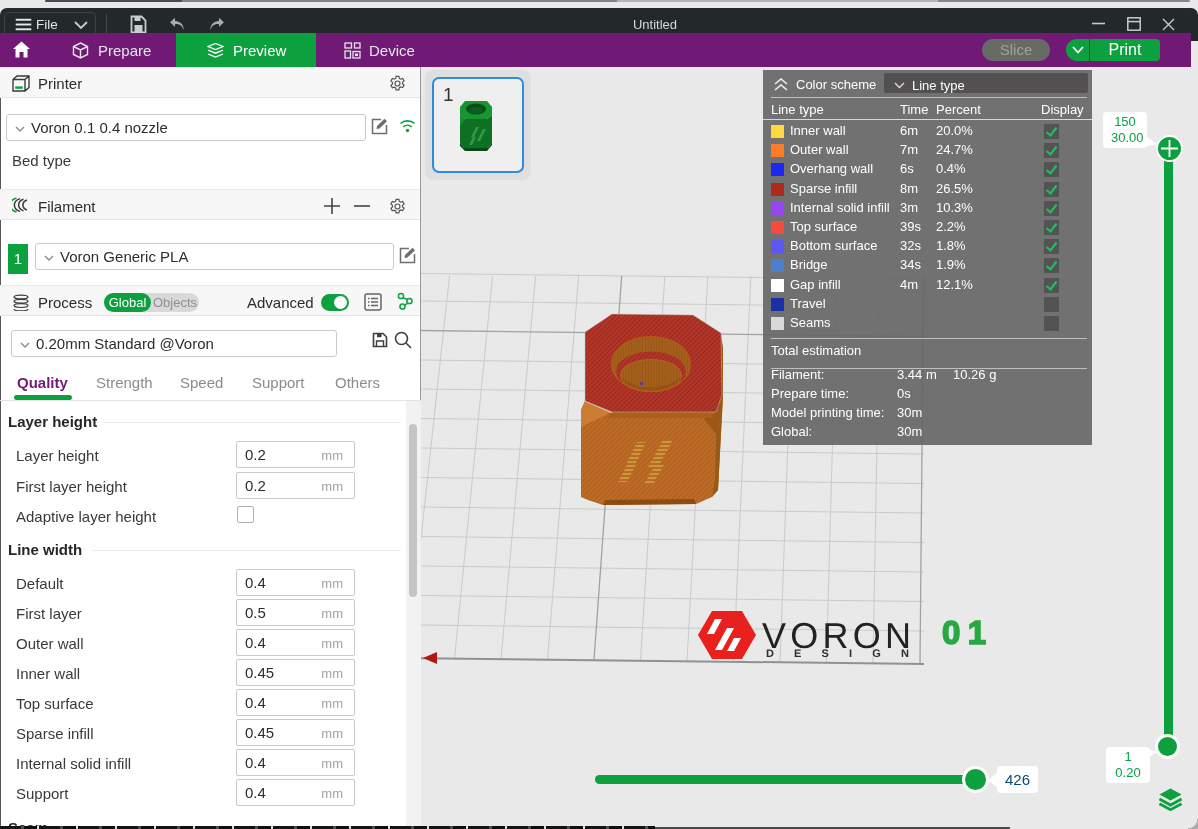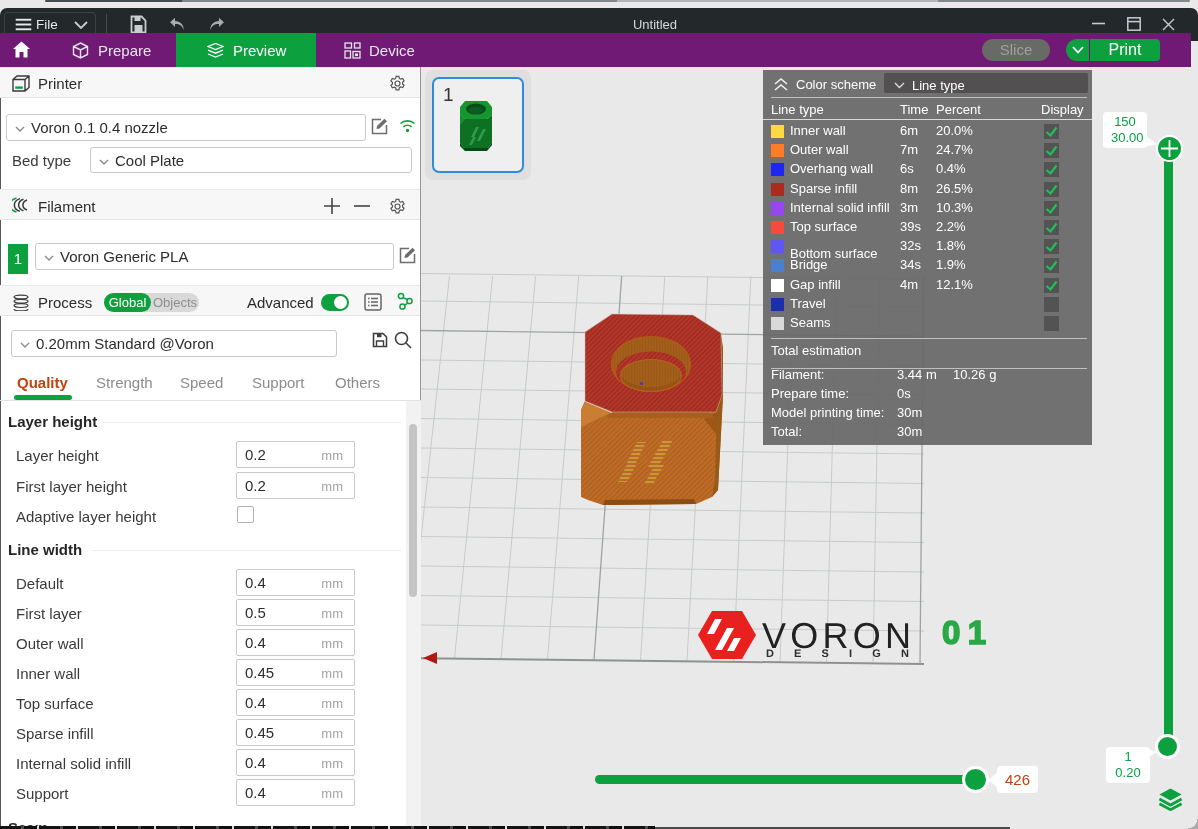--- a/index.html
+++ b/index.html
@@ -72,21 +72,21 @@
 .legsq { position:absolute; width:13px; height:13px; }
 .legchk { position:absolute; left:1044px; width:15px; height:15px; background:#535353; }
 .legline { position:absolute; left:771px; width:316px; height:1px; background:#bfbfbf; }
 
 
 #hslider { position:absolute; left:595px; top:775px; width:390px; height:9px;
   background:#0da03f; border-radius:5px; }
 #hhandle { position:absolute; left:962px; top:766px; width:27px; height:27px;
   border-radius:50%; background:#0da03f; border:3px solid #fff; }
 #hlabel { position:absolute; left:997px; top:766px; width:41px; height:27px; background:#fff;
-  border-radius:4px; color:#c2410c; font-size:15px; text-align:center; line-height:27px; }
+  border-radius:4px; color:#0c4a6e; font-size:15px; text-align:center; line-height:27px; }
 #vtrack { position:absolute; left:1164px; top:148px; width:9px; height:600px; background:#0da03f; }
 #vtop { position:absolute; left:1156px; top:135px; width:27px; height:27px; border-radius:50%;
   background:#0da03f; border:2px solid #fff; }
 #vbot { position:absolute; left:1155px; top:734px; width:25px; height:25px; border-radius:50%;
   background:#0da03f; border:3px solid #fff; }
 .vlab { position:absolute; width:44px; background:#fff; border-radius:4px; color:#0aa146;
   font-size:13px; text-align:center; line-height:16px; padding:2px 8px; }
 
 
 #bstrip1 { position:absolute; left:0; top:826px; width:655px; height:3px;
@@ -183,26 +183,20 @@
   <svg class="abs" style="left:371px;top:118px" width="17" height="17" viewBox="0 0 17 17">
     <path d="M15.5 7 V15.5 H1.5 V1.5 H10" fill="none" stroke="#6e6e6e" stroke-width="1.5"></path>
     <path d="M6 8 L13.5 0.8 L16 3.2 L8.5 10.5 L5.5 11 Z" fill="#6e6e6e"></path>
   </svg>
   <svg class="abs" style="left:399px;top:119px" width="17" height="14" viewBox="0 0 17 14">
     <path d="M1.5 4.5 A10.5 10.5 0 0 1 15.5 4.5" fill="none" stroke="#0da03f" stroke-width="1.6"></path>
     <path d="M4.3 7.8 A6.5 6.5 0 0 1 12.7 7.8" fill="none" stroke="#0da03f" stroke-width="1.6"></path>
     <circle cx="8.5" cy="11.5" r="1.7" fill="#0da03f"></circle>
   </svg>
   <div class="lbl15" style="left:12px;top:152px">Bed type</div>
-  <div class="combo" style="left:90px;top:147px;width:322px;height:26px">
-    <svg class="chev" viewBox="0 0 10 6">
-        <path d="M1 1 L5 5 L9 1" stroke="#8b8b8b" stroke-width="1.4" fill="none"></path>
-      </svg>
-    <span class="txt">Cool Plate</span>
-  </div>
 
   <div class="secthead" style="top:189px"></div>
   <svg class="abs" style="left:12px;top:197px" width="20" height="16" viewBox="0 0 20 16">
     <path d="M4.5 1 A10 7.5 0 0 0 4.5 15" fill="none" stroke="#0da03f" stroke-width="1.5"></path>
     <path d="M8 1.6 A9 6.9 0 0 0 8 14.4 M11.5 2.3 A8 6.2 0 0 0 11.5 13.7 M15 3 A7 5.5 0 0 0 15 13" fill="none" stroke="#3a3a3a" stroke-width="1.5"></path>
   </svg>
   <div class="secttitle" style="top:198px">Filament</div>
   <svg class="abs" style="left:324px;top:198px" width="16" height="16" viewBox="0 0 16 16">
       <path d="M8 0 V16 M0 8 H16" stroke="#444" stroke-width="1.6"></path>
     </svg>
@@ -258,21 +252,21 @@
   <svg class="abs" style="left:372px;top:332px" width="16" height="16" viewBox="0 0 16 16">
     <path d="M1.5 1.5 H11 L14.5 5 V14.5 H1.5 Z" fill="none" stroke="#3e3e3e" stroke-width="1.6"></path>
     <path d="M4.5 14 V9 H11.5 V14" fill="none" stroke="#3e3e3e" stroke-width="1.4"></path>
     <rect x="5" y="2" width="4.5" height="3.2" fill="#3e3e3e"></rect>
   </svg>
   <svg class="abs" style="left:394px;top:331px" width="18" height="18" viewBox="0 0 18 18">
     <circle cx="7.5" cy="7.5" r="6" fill="none" stroke="#3e3e3e" stroke-width="1.6"></circle>
     <line x1="12" y1="12" x2="17" y2="17" stroke="#3e3e3e" stroke-width="1.6"></line>
   </svg>
 
-  <div class="ptab" style="left:17px;color:#c2410c;font-weight:bold">Quality</div>
+  <div class="ptab" style="left:17px;color:#701a75;font-weight:bold">Quality</div>
   <div class="ptab" style="left:96px">Strength</div>
   <div class="ptab" style="left:180px">Speed</div>
   <div class="ptab" style="left:252px">Support</div>
   <div class="ptab" style="left:335px">Others</div>
   <div class="abs" style="left:0;top:400px;width:421px;height:1px;background:#e2e2e2"></div>
   <div class="abs" style="left:14px;top:395px;width:58px;height:5px;background:#0da03f;border-radius:2.5px"></div>
 
   <div class="grouptitle" style="top:413px">Layer height</div>
   <div class="gline" style="left:103px;top:422px;width:298px"></div>
   <div class="lbl15" style="left:16px;top:447px">Layer height</div>
@@ -497,21 +491,21 @@
           <path d="M2.5 8 L6.5 11.5 L12.5 3.5" fill="none" stroke="#1fc05a" stroke-width="2.2"></path>
         </svg></div>
     <div class="legsq" style="left:8px;top:151px;background:#F64A3C"></div>
     <div class="leg" style="left:27px;top:149px">Top surface</div>
     <div class="leg" style="left:137px;top:149px">39s</div>
     <div class="leg" style="left:173px;top:149px">2.2%</div>
     <div class="legchk" style="left:281px;top:150px"><svg width="15" height="15" viewBox="0 0 15 15">
           <path d="M2.5 8 L6.5 11.5 L12.5 3.5" fill="none" stroke="#1fc05a" stroke-width="2.2"></path>
         </svg></div>
     <div class="legsq" style="left:8px;top:170px;background:#5F57F3"></div>
-    <div class="leg" style="left:27px;top:176px">Bottom surface</div>
+    <div class="leg" style="left:27px;top:168px">Bottom surface</div>
     <div class="leg" style="left:137px;top:168px">32s</div>
     <div class="leg" style="left:173px;top:168px">1.8%</div>
     <div class="legchk" style="left:281px;top:169px"><svg width="15" height="15" viewBox="0 0 15 15">
           <path d="M2.5 8 L6.5 11.5 L12.5 3.5" fill="none" stroke="#1fc05a" stroke-width="2.2"></path>
         </svg></div>
     <div class="legsq" style="left:8px;top:189px;background:#4D7FD0"></div>
     <div class="leg" style="left:27px;top:187px">Bridge</div>
     <div class="leg" style="left:137px;top:187px">34s</div>
     <div class="leg" style="left:173px;top:187px">1.9%</div>
     <div class="legchk" style="left:281px;top:188px"><svg width="15" height="15" viewBox="0 0 15 15">
@@ -533,21 +527,21 @@
     <div class="legline" style="left:8px;top:268px"></div>
     <div class="leg" style="left:8px;top:273px">Total estimation</div>
     <div class="legline" style="left:8px;top:298px"></div>
     <div class="leg" style="left:8px;top:297px">Filament:</div>
     <div class="leg" style="left:134px;top:297px">3.44 m</div>
     <div class="leg" style="left:190px;top:297px">10.26 g</div>
     <div class="leg" style="left:8px;top:316px">Prepare time:</div>
     <div class="leg" style="left:134px;top:316px">0s</div>
     <div class="leg" style="left:8px;top:335px">Model printing time:</div>
     <div class="leg" style="left:134px;top:335px">30m</div>
-    <div class="leg" style="left:8px;top:354px">Total:</div>
+    <div class="leg" style="left:8px;top:354px">Global:</div>
     <div class="leg" style="left:134px;top:354px">30m</div>
   </div>
 
   <div id="hslider"></div>
   <div id="hhandle"></div>
   <div id="hlabel">426</div>
   <div id="vtrack"></div>
   <div id="vtop">
     <svg width="23" height="23" viewBox="0 0 23 23" style="position:absolute;left:0;top:0">
       <path d="M11.5 3 V20 M3 11.5 H20" stroke="#fff" stroke-width="1.8"></path>

